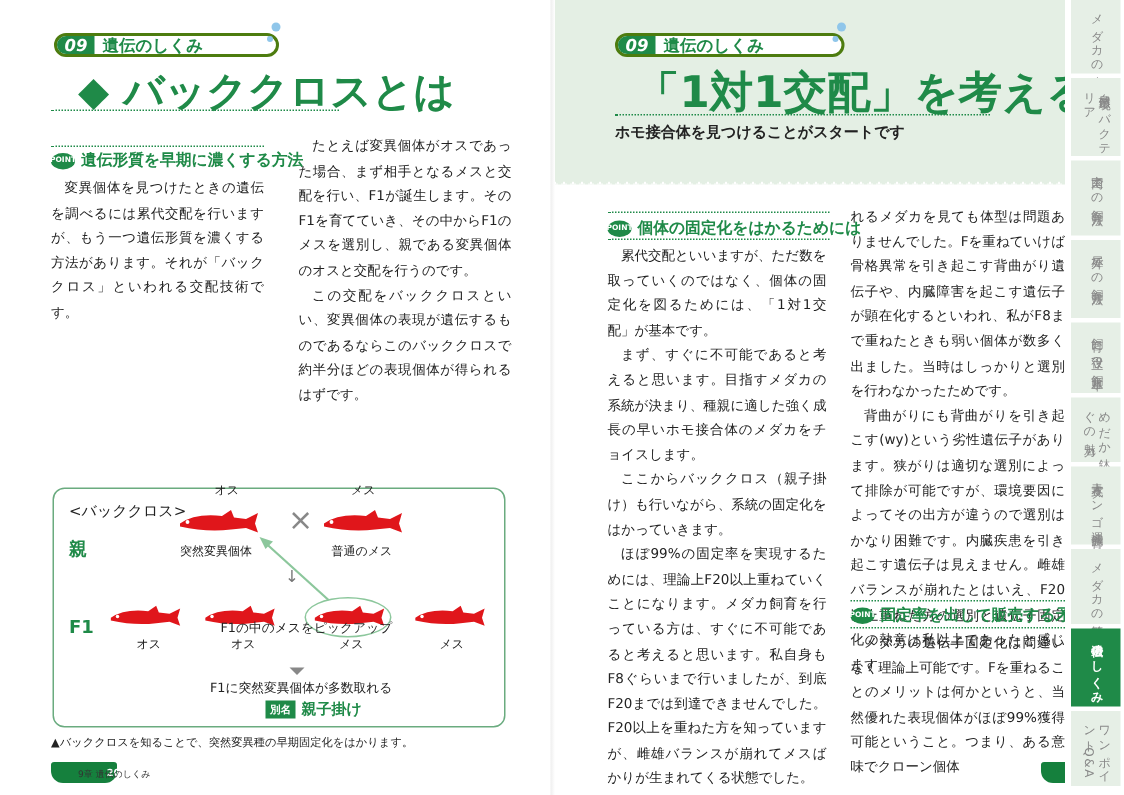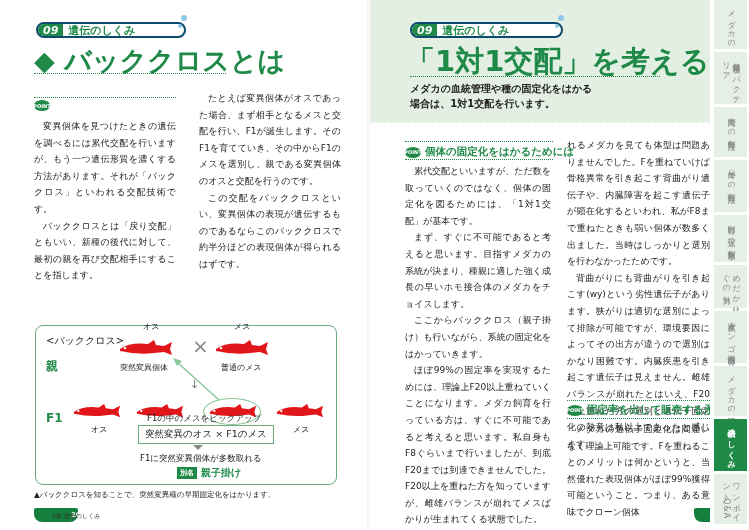--- a/index.html
+++ b/index.html
@@ -5,26 +5,26 @@
   * { margin:0; padding:0; box-sizing:border-box; }
   html, body { width:749px; height:530px; overflow:hidden; background:#fff; }
   body { font-family:"DejaVu Sans", sans-serif; color:#222; position:relative; }
   .page-left { position:absolute; left:0; top:0; width:370px; height:530px; background:#fff; }
   .page-right { position:absolute; left:370px; top:0; width:340px; height:530px; background:#fff; }
   .right-header-bg { position:absolute; left:0; top:0; width:340px; height:120px; background:#e4efe4; }
   .right-header-bg:after { content:""; position:absolute; left:0; right:0; bottom:-3px; height:3px;
     background: radial-gradient(circle at 3px 0, #e4efe4 3px, transparent 3px) repeat-x; background-size:6px 3px; }
   .gutter { position:absolute; left:367px; top:0; width:6px; height:530px; background:linear-gradient(90deg,#eee,#fff,#eee); }
 
-  .chapter-pill { position:absolute; height:16px; border:2px solid #0c4a6e; border-radius:9px; background:#fff; display:flex; align-items:center; }
+  .chapter-pill { position:absolute; height:16px; border:2px solid #4d7c0f; border-radius:9px; background:#fff; display:flex; align-items:center; }
   .chapter-num { background:#1f8a48; color:#fff; font-weight:bold; font-size:11px; padding:0 5px; height:100%; display:flex; align-items:center; border-radius:6px 0 0 6px; font-style:italic; }
   .chapter-name { color:#1f8a48; font-weight:bold; font-size:11px; padding-left:5px; }
   .bubble { position:absolute; border-radius:50%; background:#8fc6ea; }
 
-  .title { position:absolute; font-weight:bold; color:#1f8a48; white-space:nowrap; }
+  .title { position:absolute; font-weight:bold; color:#1f8a48; white-space:nowrap;margin-left:18px; }
   .dotline { position:absolute; border-bottom:1px dotted #1f8a48; }
 
   .subhead { position:absolute; display:flex; align-items:center; gap:4px; color:#1f8a48; font-weight:bold; font-size:10.5px; white-space:nowrap; }
   .point-icon { width:16px; height:11px; border-radius:50%; background:#1f8a48; color:#fff; font-size:5px; display:flex; align-items:center; justify-content:center; }
 
   .body-text { position:absolute; font-size:9px; line-height:16.6px; color:#222; text-align:justify; }
   .body-text p { text-indent:1em; }
 
   .lead { position:absolute; font-size:10px; font-weight:bold; line-height:15px; color:#222; }
 
@@ -58,25 +58,25 @@
   </div>
   <div class="bubble" style="left:181px;top:15px;width:6px;height:6px;"></div>
   <div class="bubble" style="left:178px;top:24px;width:4px;height:4px;"></div>
 
   <div class="title" style="left:34px;top:43px;font-size:27px;">◆ バッククロスとは</div>
   <div class="dotline" style="left:34px;top:73px;width:192px;"></div>
 
   <div class="dotline" style="left:34px;top:97px;width:142px;"></div>
   <div class="subhead" style="left:34px;top:100px;">
     <span class="point-icon">POINT</span>
+    <span>遺伝形質を早期に濃くする方法</span>
   </div>
 
   <div class="body-text" style="left:34px;top:118px;width:142px;">
     <p>変異個体を見つけたときの遺伝を調べるには累代交配を行いますが、もう一つ遺伝形質を濃くする方法があります。それが「バッククロス」といわれる交配技術です。</p>
-    <p>バッククロスとは「戻り交配」ともいい、新種の後代に対して、最初の親を再び交配相手にすることを指します。</p>
   </div>
   <div class="body-text" style="left:199px;top:90px;width:142px;">
     <p>たとえば変異個体がオスであった場合、まず相手となるメスと交配を行い、F1が誕生します。そのF1を育てていき、その中からF1のメスを選別し、親である変異個体のオスと交配を行うのです。</p>
     <p>この交配をバッククロスといい、変異個体の表現が遺伝するものであるならこのバッククロスで約半分ほどの表現個体が得られるはずです。</p>
   </div>
 
   <div class="diagram">
     <div class="diagram-label" style="left:10px;top:8px;">&lt;バッククロス&gt;</div>
     <div class="gen-label" style="left:10px;top:-3px;transform:translateY(35px);">親</div>
     <div class="gen-label" style="left:10px;top:85px;">F1</div>
@@ -121,21 +121,20 @@
         <circle cx="7" cy="9" r="1.3" fill="#fff"></circle>
       </svg>
 
     <div class="small" style="left:55px;top:98px;">オス</div>
     <div class="small" style="left:118px;top:98px;">オス</div>
     <div class="small" style="left:190px;top:98px;">メス</div>
     <div class="small" style="left:257px;top:98px;">メス</div>
   </div>
 
   <div class="small" style="left:147px;top:413px;font-size:8.5px;">F1の中のメスをピックアップ</div>
-  <div class="pick-box" style="left:138px;top:425px;">突然変異のオス × F1のメス</div>
   <div style="position:absolute;left:193px;top:445px;width:0;height:0;border-left:5px solid transparent;border-right:5px solid transparent;border-top:5px solid #888;"></div>
   <div class="small" style="left:140px;top:453px;font-size:8.5px;">F1に突然変異個体が多数取れる</div>
   <div style="position:absolute;left:165px;top:466px;display:flex;align-items:center;">
     <span class="alias-tag">別名</span>
     <span style="color:#1f8a48;font-size:10px;font-weight:bold;">親子掛け</span>
   </div>
 
   <div class="caption" style="left:34px;top:490px;">▲バッククロスを知ることで、突然変異種の早期固定化をはかります。</div>
 
   <div class="page-badge" style="left:34px;top:508px;">206</div>
@@ -150,22 +149,21 @@
     <span class="chapter-num">09</span>
     <span class="chapter-name">遺伝のしくみ</span>
   </div>
   <div class="bubble" style="left:188px;top:15px;width:6px;height:6px;"></div>
   <div class="bubble" style="left:185px;top:24px;width:4px;height:4px;"></div>
 
   <div class="title" style="left:36px;top:42px;font-size:29px;">「1対1交配」を考える</div>
   <div class="dotline" style="left:40px;top:76px;width:250px;"></div>
 
   <div class="lead" style="left:40px;top:81px;">
-    <div>メダカの血統管理や種の固定化をはかる</div>
-    <div>場合は、1対1交配を行います。</div>
+    <div>ホモ接合体を見つけることがスタートです</div>
   </div>
 
   <div class="dotline" style="left:35px;top:141px;width:148px;"></div>
   <div class="subhead" style="left:35px;top:145px;">
     <span class="point-icon">POINT</span>
     <span>個体の固定化をはかるためには</span>
   </div>
   <div class="dotline" style="left:35px;top:159px;width:148px;"></div>
 
   <div class="body-text" style="left:35px;top:163px;width:146px;">

